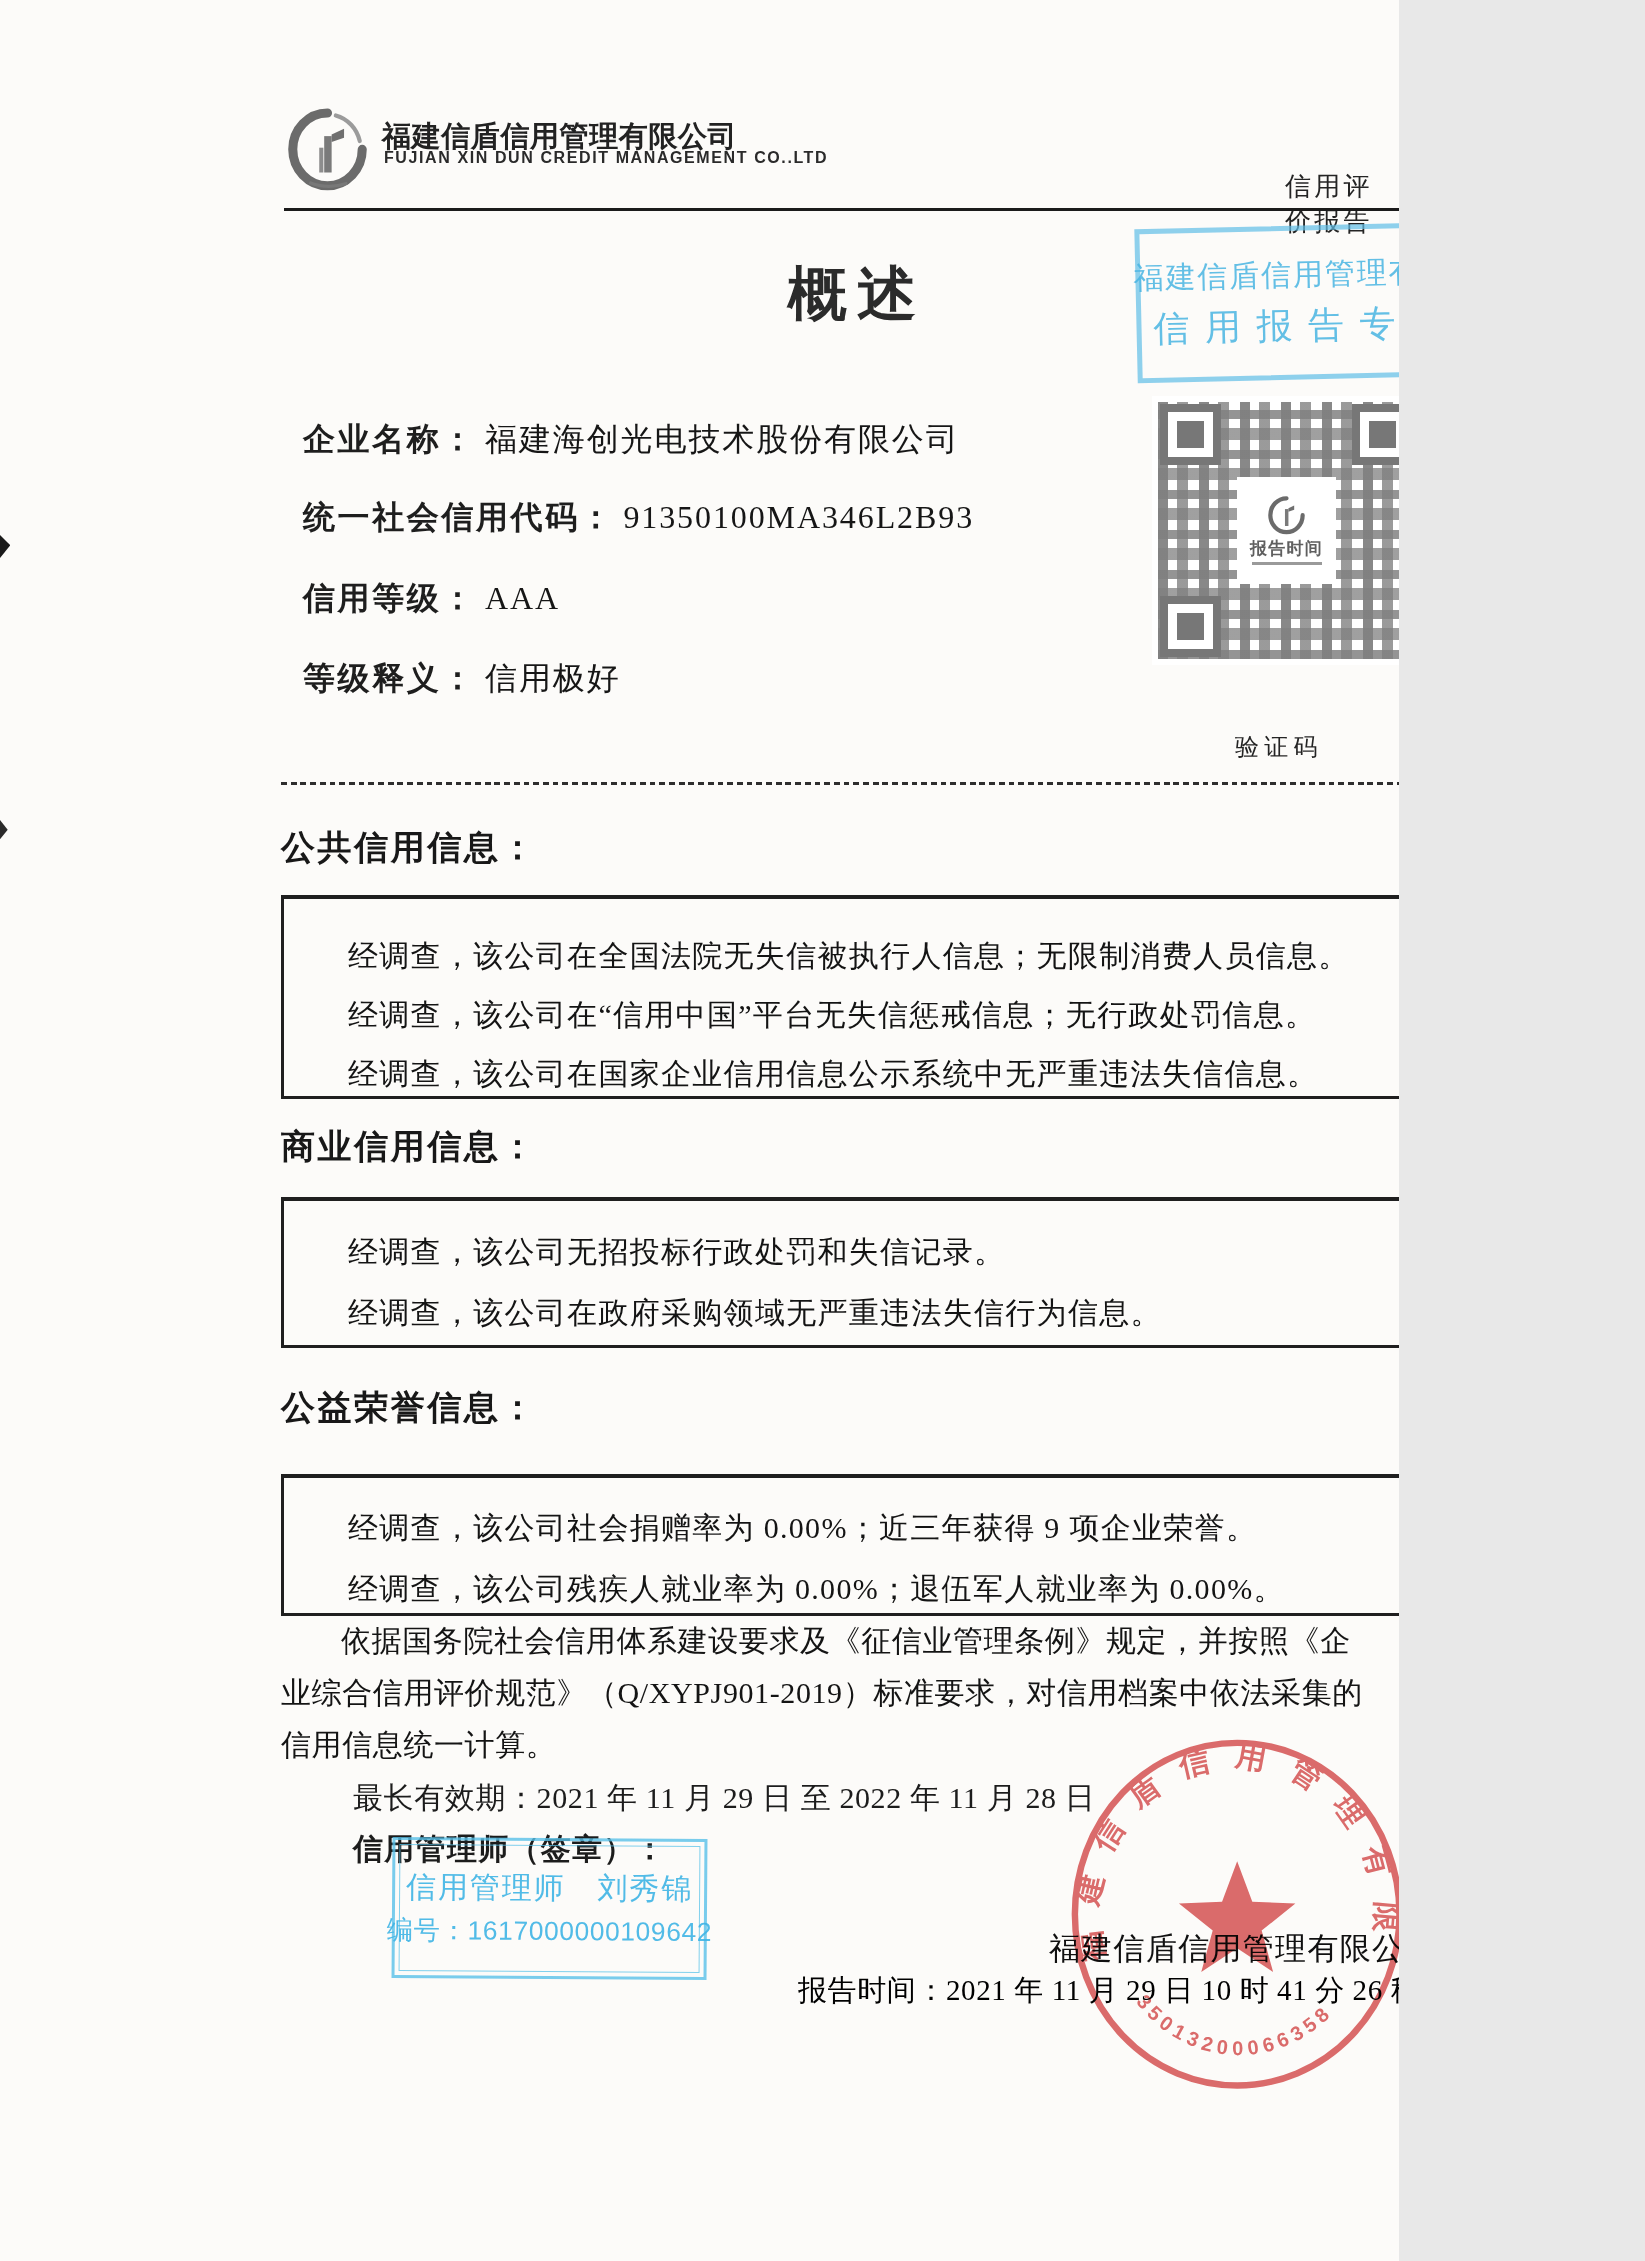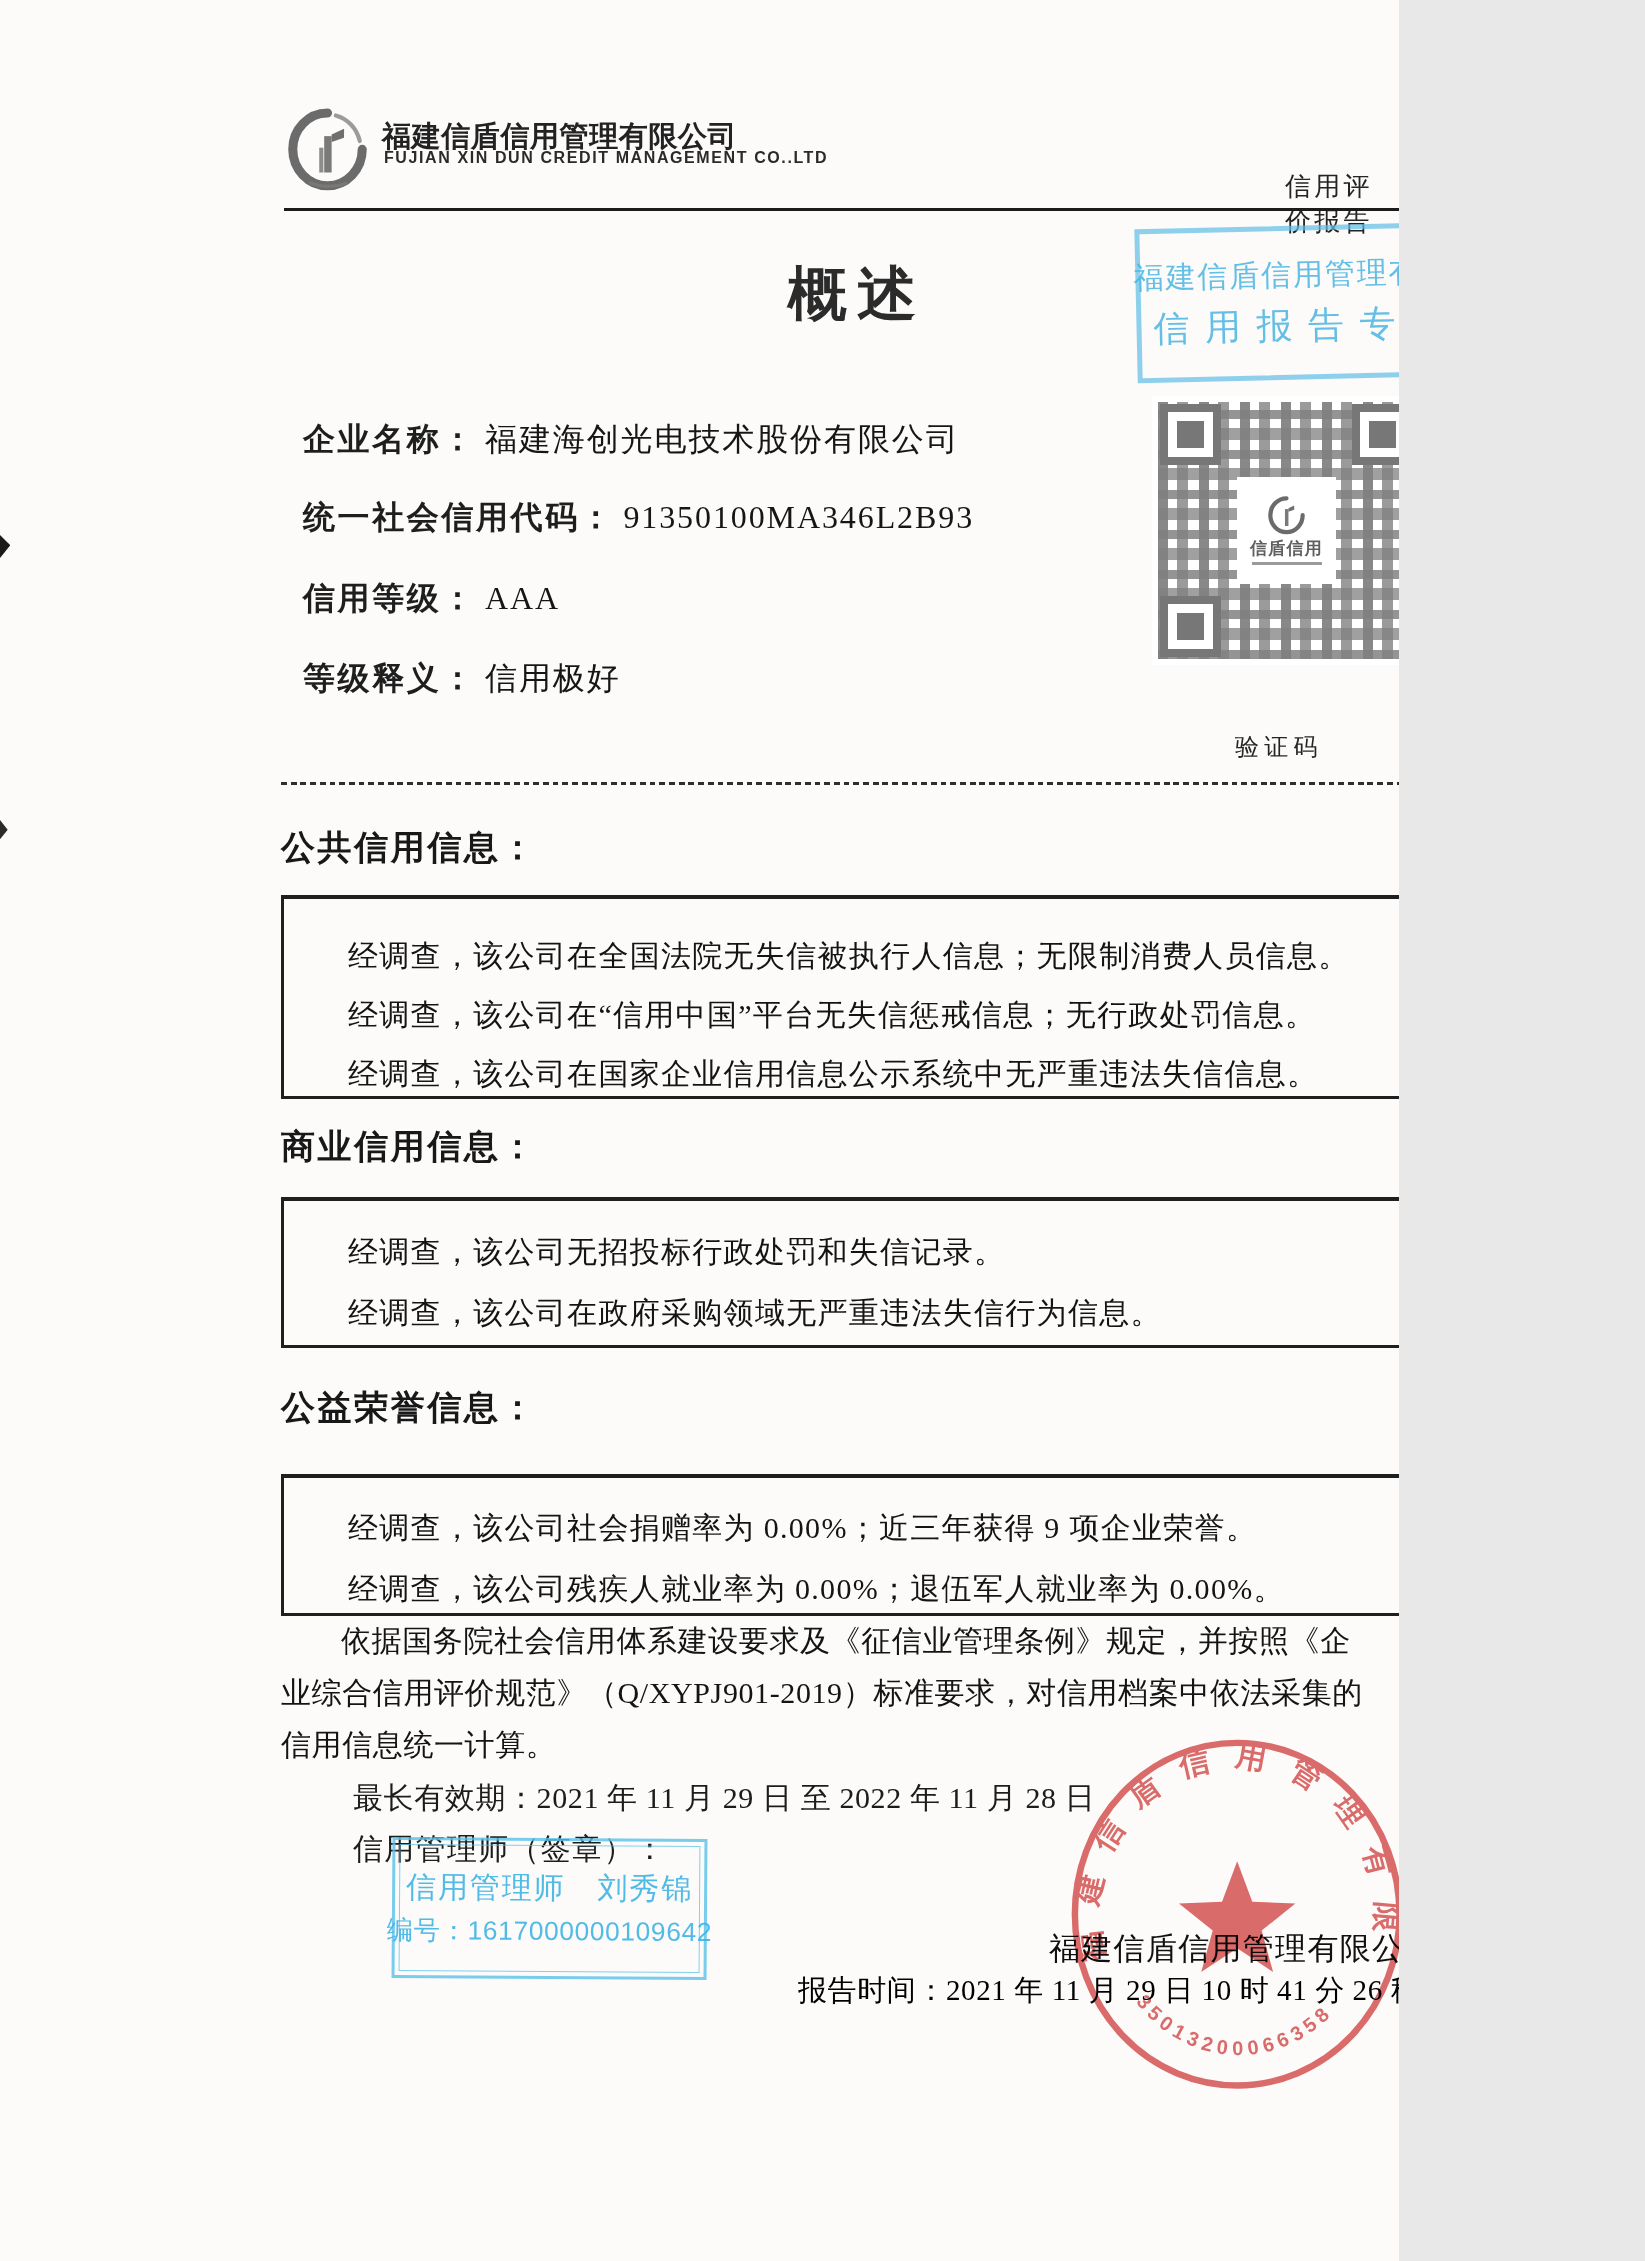--- a/index.html
+++ b/index.html
@@ -62,21 +62,21 @@
   .b2{top:1197px;height:151px;padding-top:20px;}
   .b3{top:1444px;height:142px;padding-top:19.3px;margin-top:30px;}
   .box-line{font-size:30px;letter-spacing:1.3px;white-space:nowrap;color:#141414;}
   .b1 .box-line{line-height:59px;} .b2 .box-line,.b3 .box-line{line-height:61px;}
 
   .para{left:281px;top:1615px;width:1158px;font-size:30px;letter-spacing:0.6px;color:#141414;}
   .para div{line-height:52px;white-space:nowrap;}
   .para .ind{text-indent:2em;}
 
   .validity{left:353px;top:1778px;font-size:30px;letter-spacing:0.6px;white-space:nowrap;}
-  .sig-label{left:353px;top:1829px;font-size:30px;letter-spacing:1.3px;white-space:nowrap;}
+  .sig-label{left:353px;top:1829px;font-size:30px;letter-spacing:1.3px;white-space:nowrap;font-weight:bold;}
 
   
   .mgr-stamp{left:392px;top:1838px;width:315px;height:141px;border:3.2px solid rgba(88,193,232,.8);
              box-sizing:border-box;transform:rotate(.4deg);}
   .mgr-inner{position:absolute;inset:3.9px;border:1.9px solid rgba(88,193,232,.75);display:flex;
              flex-direction:column;align-items:center;justify-content:center;gap:5.2px;
              color:rgba(62,180,228,.9);font-family:"Liberation Sans","DejaVu Sans",sans-serif;}
   .mgr-inner .l1{font-size:30px;letter-spacing:1.9px;white-space:nowrap;}
   .mgr-inner .l2{font-size:26.4px;letter-spacing:0.6px;white-space:nowrap;}
 
@@ -120,21 +120,21 @@
     <div class="qr-noise"></div>
     <div class="finder tl"></div>
     <div class="finder tr"></div>
     <div class="finder bl"></div>
     <div class="qr-center">
       <svg width="39" height="40" viewBox="0 0 100 104">
         <path d="M50 6 A 42 44 0 1 0 92 50" fill="none" stroke="#6b6b6b" stroke-width="11" stroke-linecap="round"></path>
         <rect x="46" y="34" width="9" height="44" fill="#7a7a7a"></rect>
         <path d="M55 32 l15 -7 v11 l-15 5 z" fill="#6f6f6f"></path>
       </svg>
-      <div class="lbl">信盾信用</div>
+      <div class="lbl">报告时间</div>
       <div class="bar"></div>
     </div>
   </div>
   <div class="abs qr-caption">验证码</div>
 
   <div class="abs field f1">
     <span class="lab">企业名称：</span><span class="val">福建海创光电技术股份有限公司</span>
   </div>
   <div class="abs field f2">
     <span class="lab">统一社会信用代码：</span><span class="val">91350100MA346L2B93</span>

